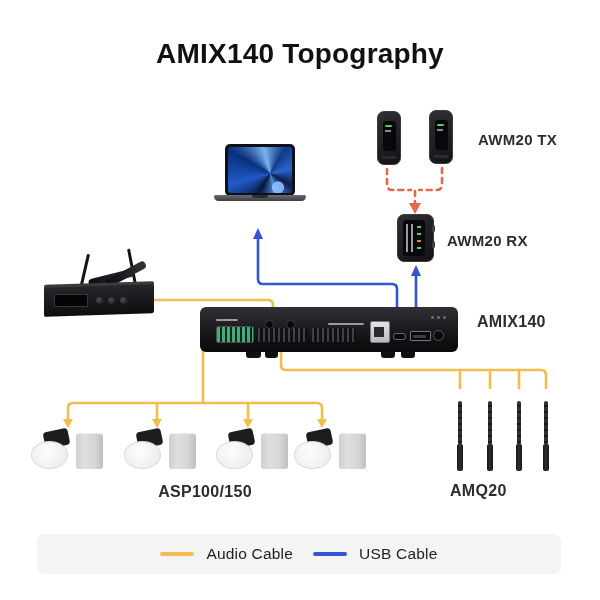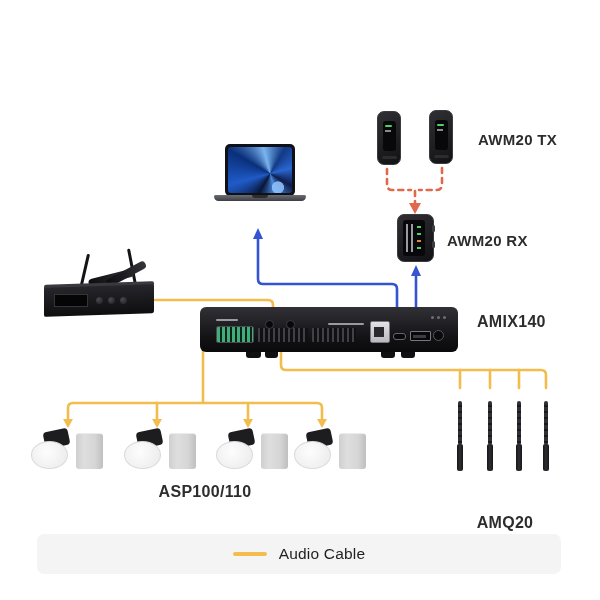--- a/index.html
+++ b/index.html
@@ -98,20 +98,21 @@
         display:flex;align-items:center;justify-content:center;gap:20px;}
   .leg-item{display:flex;align-items:center;gap:12px;}
   .leg-line{width:34px;height:3.5px;border-radius:2px;}
   .leg-label{font-size:15.5px;font-weight:500;color:#1f1f1f;letter-spacing:.2px;}
 </style>
 </head>
 <body>
 
 <div id="stage">
 
+  <div class="abs" id="title">AMIX140 Topography</div>
 
   <svg class="abs" id="cables" viewBox="0 0 600 600" xmlns="http://www.w3.org/2000/svg">
 
     <g stroke="#F2BD4D" stroke-width="2.6" fill="none" stroke-linecap="round">
       <path d="M155,300 H268 Q273,300 273,305 V310"></path>
     </g>
     <path d="M268,309 L278,309 L273,318 Z" fill="#F2BD4D"></path>
     <g stroke="#F2BD4D" stroke-width="2.6" fill="none" stroke-linecap="round">
       <path d="M203,351 V403"></path>
       <path d="M68,420 V408 Q68,403 73,403 H317 Q322,403 322,408 V420"></path>
@@ -245,40 +246,44 @@
     </div>
     <div class="wallspk"></div>
   </div>
   <div class="pair" style="left:294px;">
     <div class="ceil">
       <div class="back"></div>
       <div class="face"></div>
     </div>
     <div class="wallspk"></div>
   </div>
-  <div class="abs dev-label" style="left:120px;top:483px;width:170px;text-align:center;">ASP100/110</div>
+  <div class="abs dev-label" style="left:120px;top:483px;width:170px;text-align:center;">ASP100/150</div>
 
   <div class="mic20" style="left:457px;">
     <div class="rod"></div>
     <div class="grip"></div>
   </div>
   <div class="mic20" style="left:487px;">
     <div class="rod"></div>
     <div class="grip"></div>
   </div>
   <div class="mic20" style="left:516px;">
     <div class="rod"></div>
     <div class="grip"></div>
   </div>
   <div class="mic20" style="left:543px;">
     <div class="rod"></div>
     <div class="grip"></div>
   </div>
-  <div class="abs dev-label" style="left:450px;top:482px;width:110px;text-align:center;margin-top:32px;">AMQ20</div>
+  <div class="abs dev-label" style="left:450px;top:482px;width:110px;">AMQ20</div>
 
   <div class="abs" id="legend">
     <div class="leg-item">
       <div class="leg-line" style="background-color: rgb(242, 189, 77);"></div>
       <div class="leg-label">Audio Cable</div>
     </div>
+    <div class="leg-item">
+      <div class="leg-line" style="background-color: rgb(52, 84, 209);"></div>
+      <div class="leg-label">USB Cable</div>
+    </div>
   </div>
 
 </div>
 
 </body></html>

